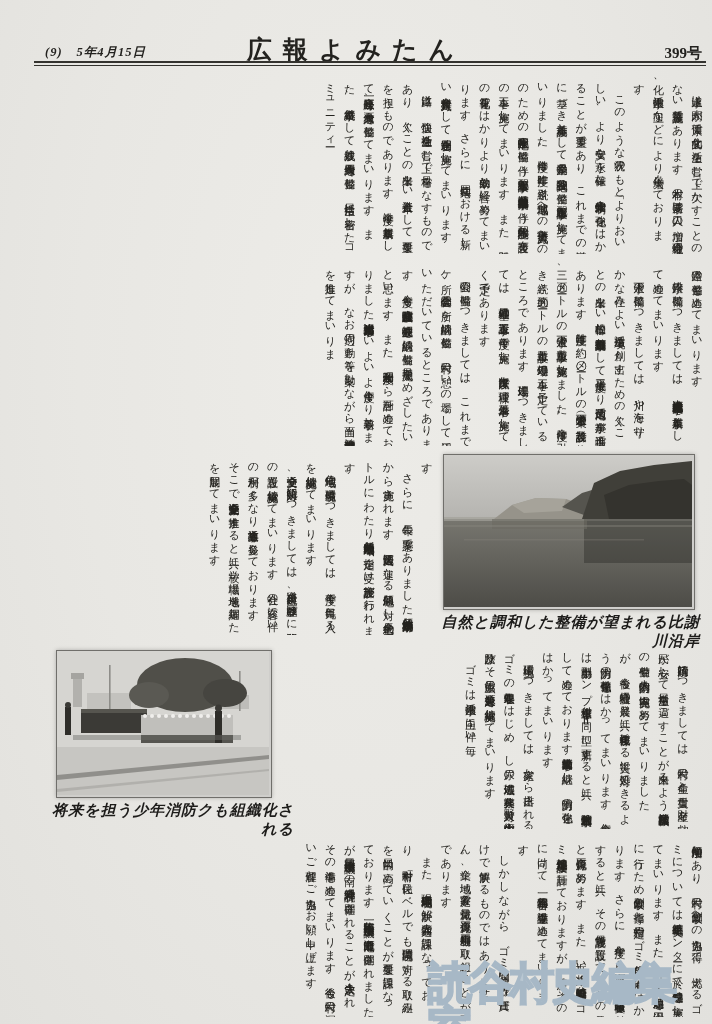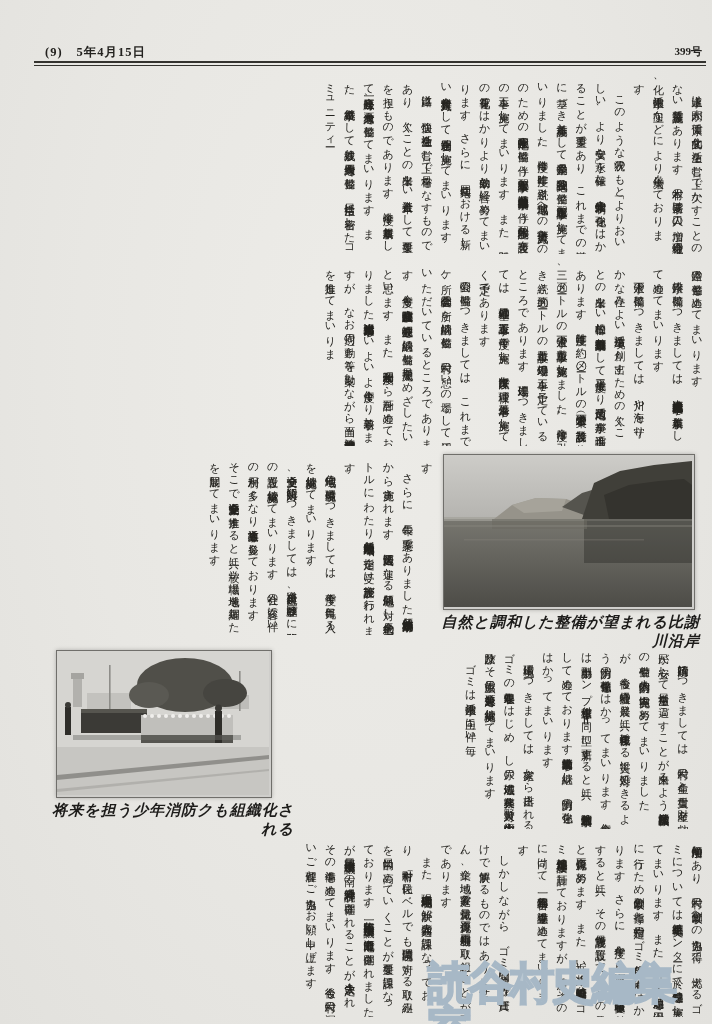--- a/index.html
+++ b/index.html
@@ -4,25 +4,25 @@
 <style>
   html,body { margin:0; padding:0; background:#8e8d8b; }
   .page {
     position:relative; width:712px; height:1024px; margin:0 auto;
     background:radial-gradient(ellipse at 50% 35%, #edece8 0%, #e8e7e3 55%, #e2e1dd 100%);
     overflow:hidden;
     font-family:"Liberation Serif","DejaVu Serif",serif;
     color:#23221f;
   }
   
-  .hdr-left { position:absolute; left:45px; top:44px; font-size:12.5px; font-weight:bold; letter-spacing:1px; }
+  .hdr-left { position:absolute; left:45px; top:44px; font-size:12.5px; font-weight:bold; letter-spacing:1px;font-style:italic; }
   .hdr-left .pg { margin-right:14px; }
   .hdr-title { position:absolute; left:0; right:0; top:33px; text-align:center;
     font-size:25px; font-weight:bold; letter-spacing:11px; }
-  .hdr-issue { position:absolute; right:10px; top:44px; font-size:11px; font-weight:bold;font-family:Liberation Serif, serif; }
+  .hdr-issue { position:absolute; right:10px; top:44px; font-size:15px; font-weight:bold;font-family:Liberation Serif, serif; }
   .hdr-rule { position:absolute; left:34px; top:61px; width:672px; height:2px;
     border-top:2px solid #34332f; border-bottom:1px solid #34332f; }
   
   .vtext {
     position:absolute;
     writing-mode:vertical-rl; text-orientation:mixed;
     white-space:pre-line; overflow:hidden;
     font-size:11px; line-height:19.3px; letter-spacing:0.4px;
     color:#24231f; text-align:left;
   }
@@ -52,20 +52,21 @@
   }
 </style>
 </head>
 <body>
 
 <div class="page">
 
   <div class="hdr-left">
     <span class="pg">(9)</span><span>5年4月15日</span>
   </div>
+  <div class="hdr-title">広報よみたん</div>
   <div class="hdr-issue">399号</div>
   <div class="hdr-rule"></div>
 
   <div class="vtext band1">　上水道は人間が健康で文化的な生活を営む上で欠かすことの出来ない基盤施設であります。本村の水需要は人口の増加、社会環境の変化、生活水準の向上などにより年々増大しております。
 　このような状況のもと「よりおいしい、より安全な水」を確保し、安全給水体制の強化をはかることが重要であり、これまでの送配水管施設整備計画に基づき基本施設として県企業局の読谷調整池の整備、配水管布設工事を実施してまいりました。今年度は昨年度に引続き北部地域への自然流下方式への移行のための座喜味配水池の整備に伴う配水管布設工事や楚辺地内公共下水道整備事業に伴う配給水施設の布設替え等の工事を実施してまいります。また、財務会計の電算化をはかりより効率的な経営に努めてまいります。さらに、共同住宅における新しい料金算定方式として連合用制を実施してまいります。
 　道路は、快適な社会生活を営む上で骨格をなすものであり、欠くことの出来ない社会資本として重要な役目を担うものであります。今年度は新規事業として座喜味一三号線、大湾五号線を整備してまいります。また、継続事業として残波線と大湾四号線を整備し、日常生活に密着したコミュニティー</div>
   <div class="vtext band2">道路の整備も進めてまいります。
 　排水路の整備につきましては、渡慶次地内排水路整備事業を新規事業として進めてまいります。
 　下水道の整備につきましては、川や海を守り、豊かな住みよい生活環境を創り出すための欠くことの出来ない根幹的な都市施設整備事業として平成二年度より楚辺地内で事業が進捗中であります。昨年度は約一〇、〇〇〇メートルの下水道管（管渠）の設計業務と約三、五〇〇メートルの下水道管の敷設工事を実施致しました。今年度は引き続き約五〇〇メートルの敷設工事と処理場の工事を予定しているところであります。処理場につきましては、処理槽二基の設置工事を今年度で実施し、次年度以降で管理棟、外溝工事を実施して行く予定であります。
 　公園の整備につきましては、これまで児童公園一三ケ所、総合公園二ケ所を継続的に整備し、村民の憩いの場として活用いただいているところであります。今年度も座喜味城跡公園及び残波岬公園を継続的に整備し早期完成をめざしたいと思います。また、昭和六三年度から計画を進めておりました比謝川沿岸整備事業もいよいよ今年度より着手致しますが、なお周辺の動き等を勘案しながら当面、泊城公園整備事業を推進してまいりま</div>

